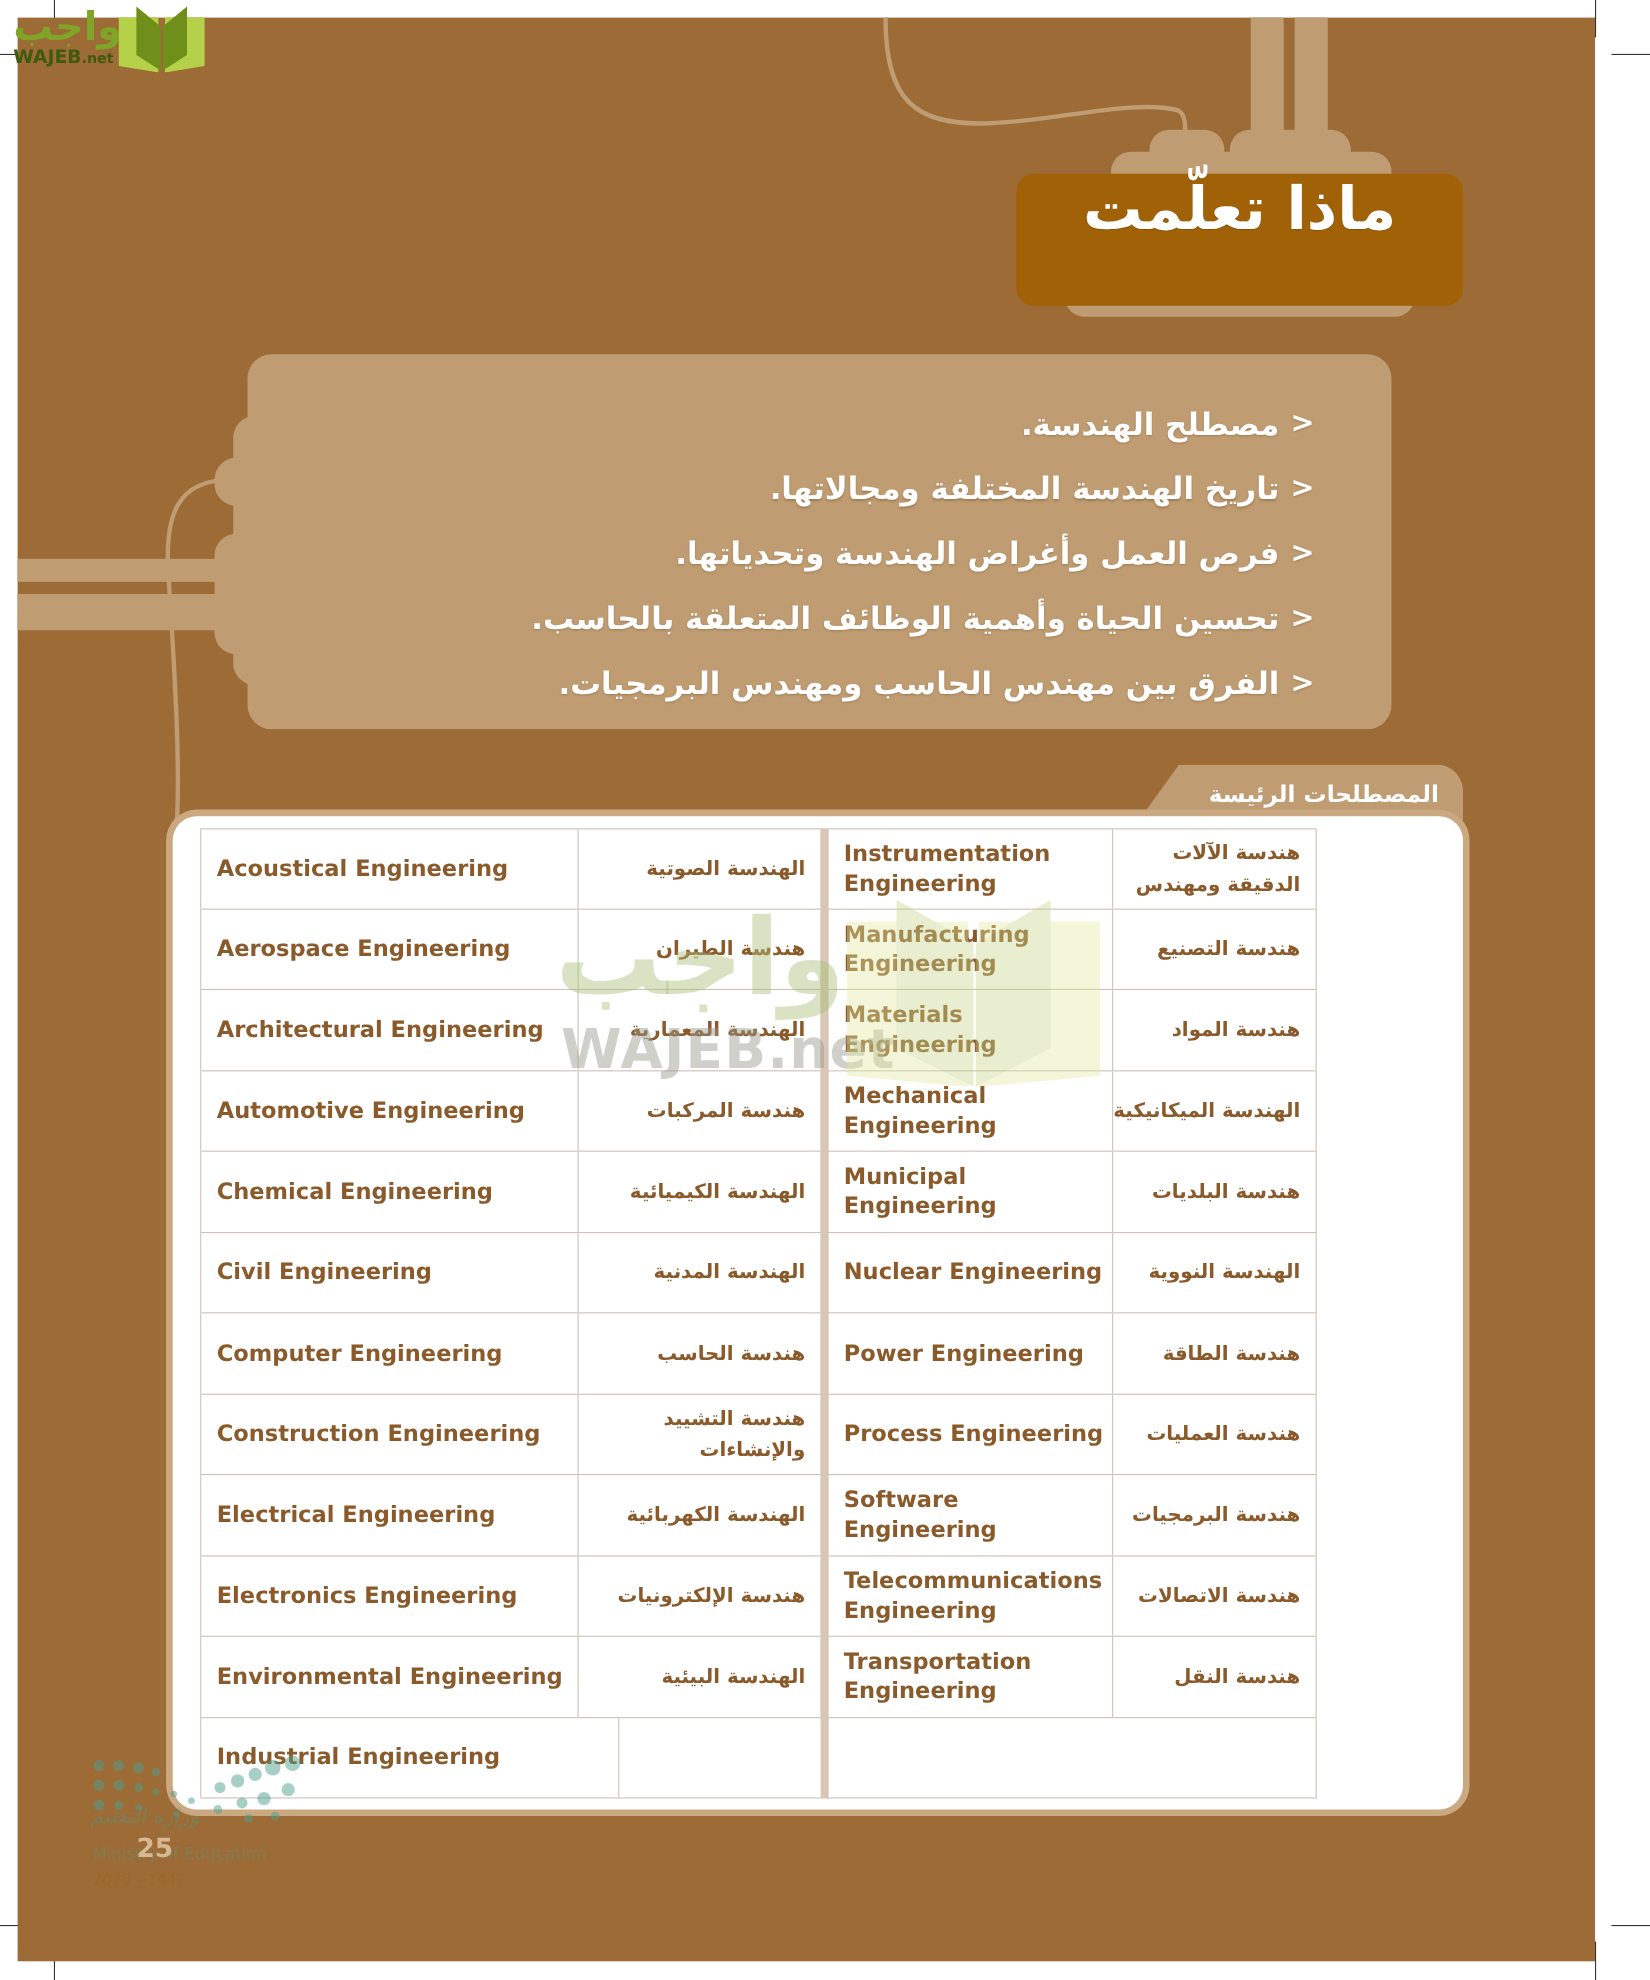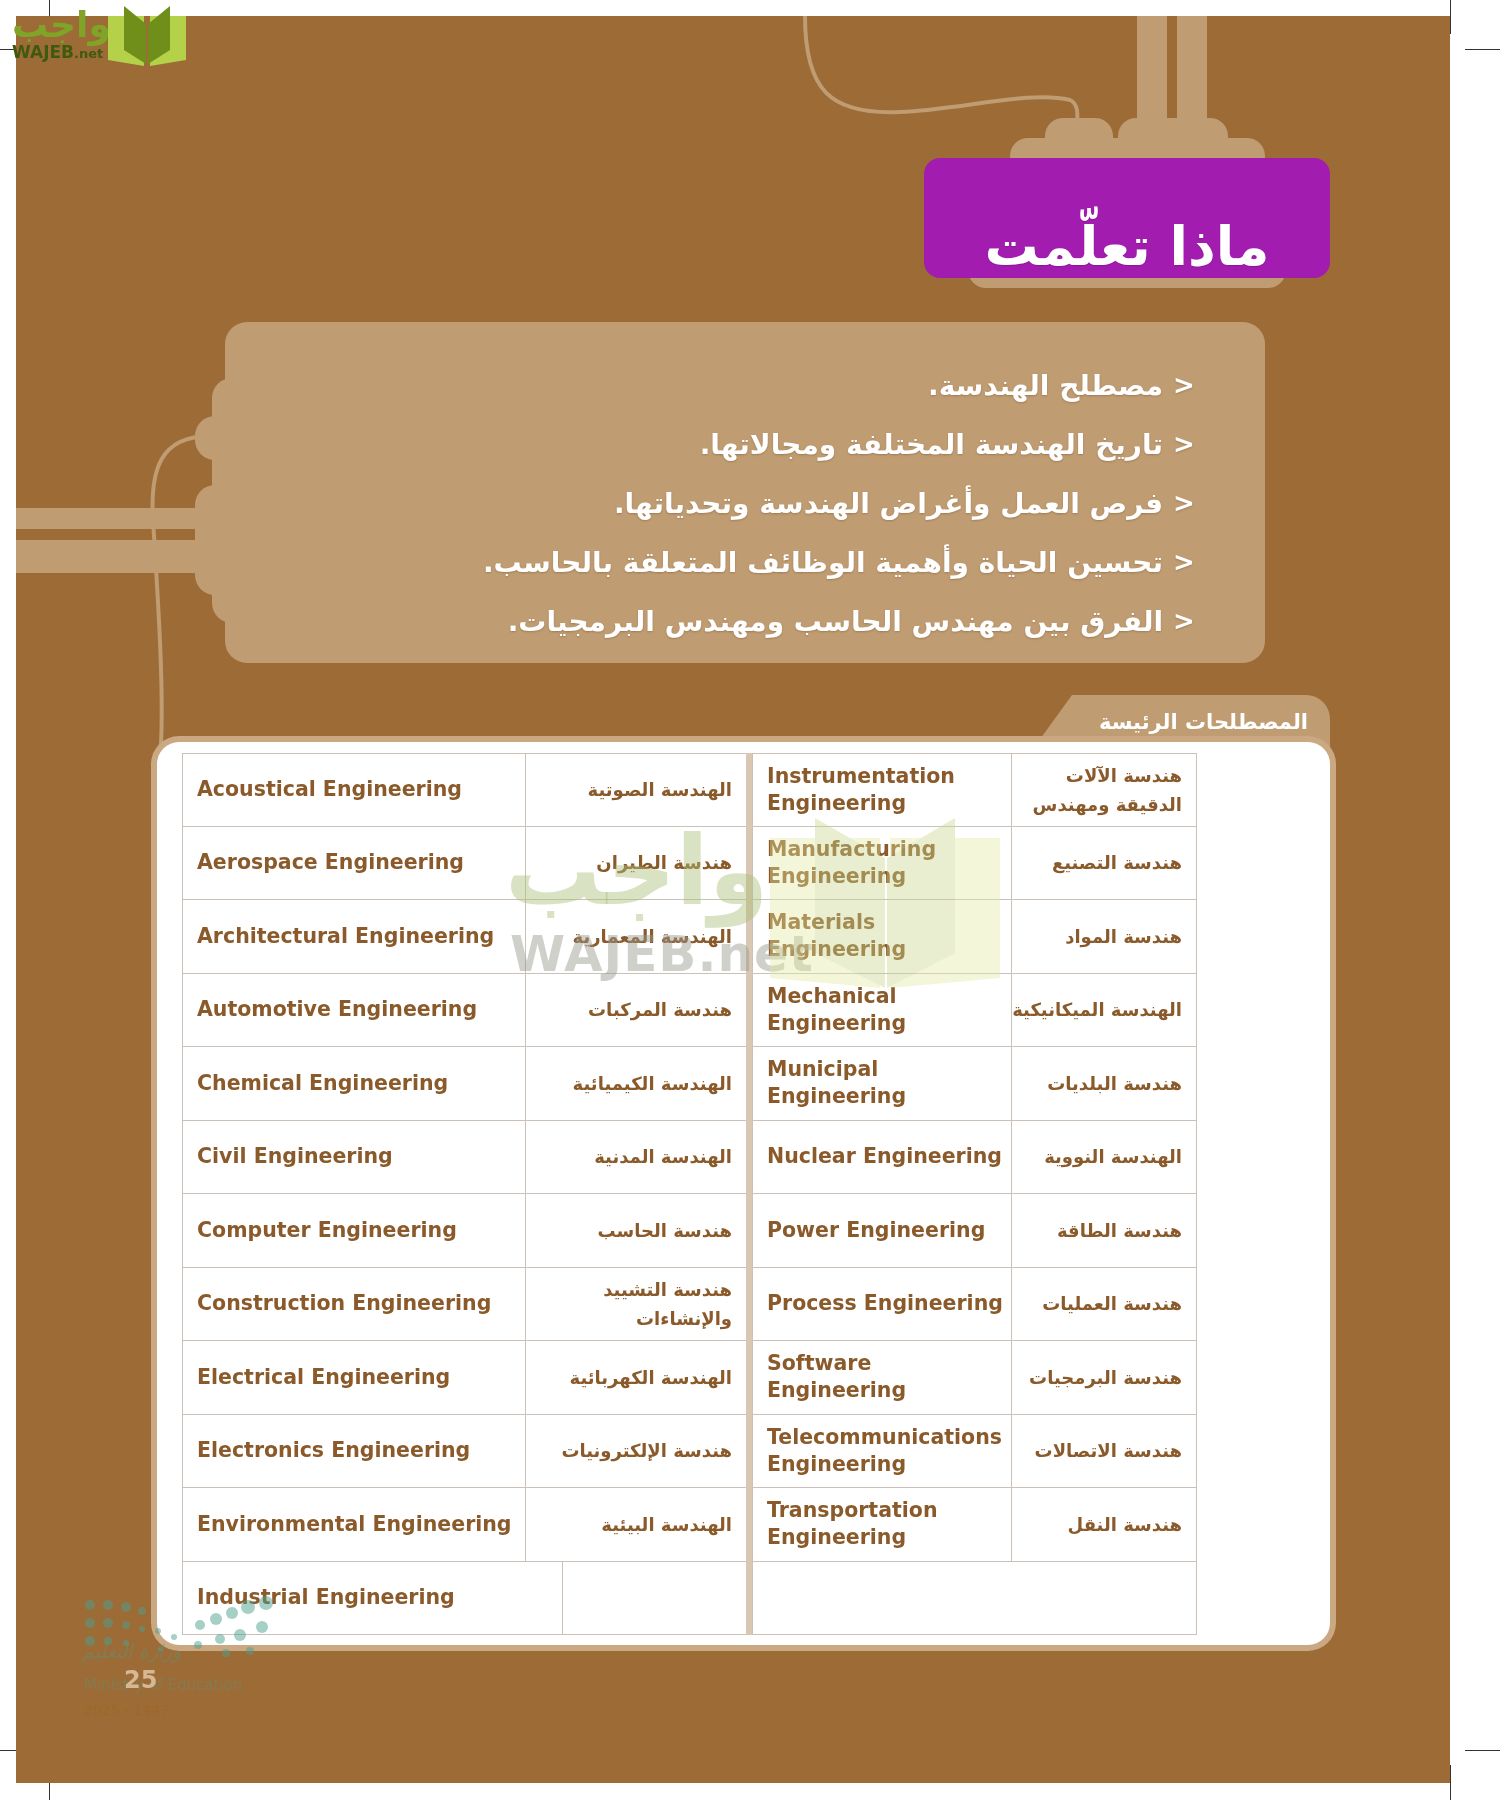--- a/index.html
+++ b/index.html
@@ -13,22 +13,22 @@
     background: #9c6b36;
   }
 
   
   .pipe { position: absolute; background: #bf9c72; }
   svg.cords { position: absolute; left: 0; top: 0; width: 1500px; height: 1800px; pointer-events: none; }
 
   
   .title-box {
     position: absolute; left: 924px; top: 158px; width: 406px; height: 120px;
-    background: #a21caf; border-radius: 16px;
-    display: flex; align-items: flex-end; justify-content: center;
+    background: #a16207; border-radius: 16px;
+    display: flex; align-items: flex-start; justify-content: center;
   }
   .title-bump { position: absolute; background: #bf9c72; border-radius: 18px; }
   .title-text {
     color: #ffffff; font-size: 54px; font-weight: bold; direction: rtl;
     font-family: "DejaVu Sans", sans-serif; letter-spacing: 1px;
     text-shadow: 0 1px 1px rgba(0,0,0,0.15);
   }
 
   
   .obj-box {

